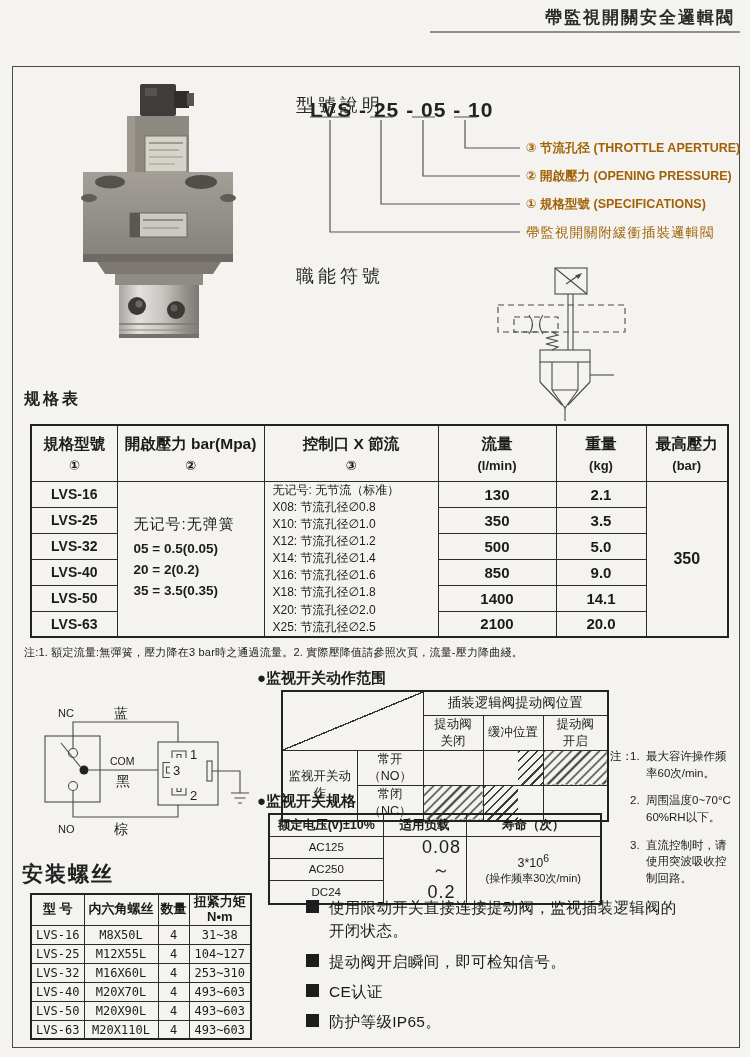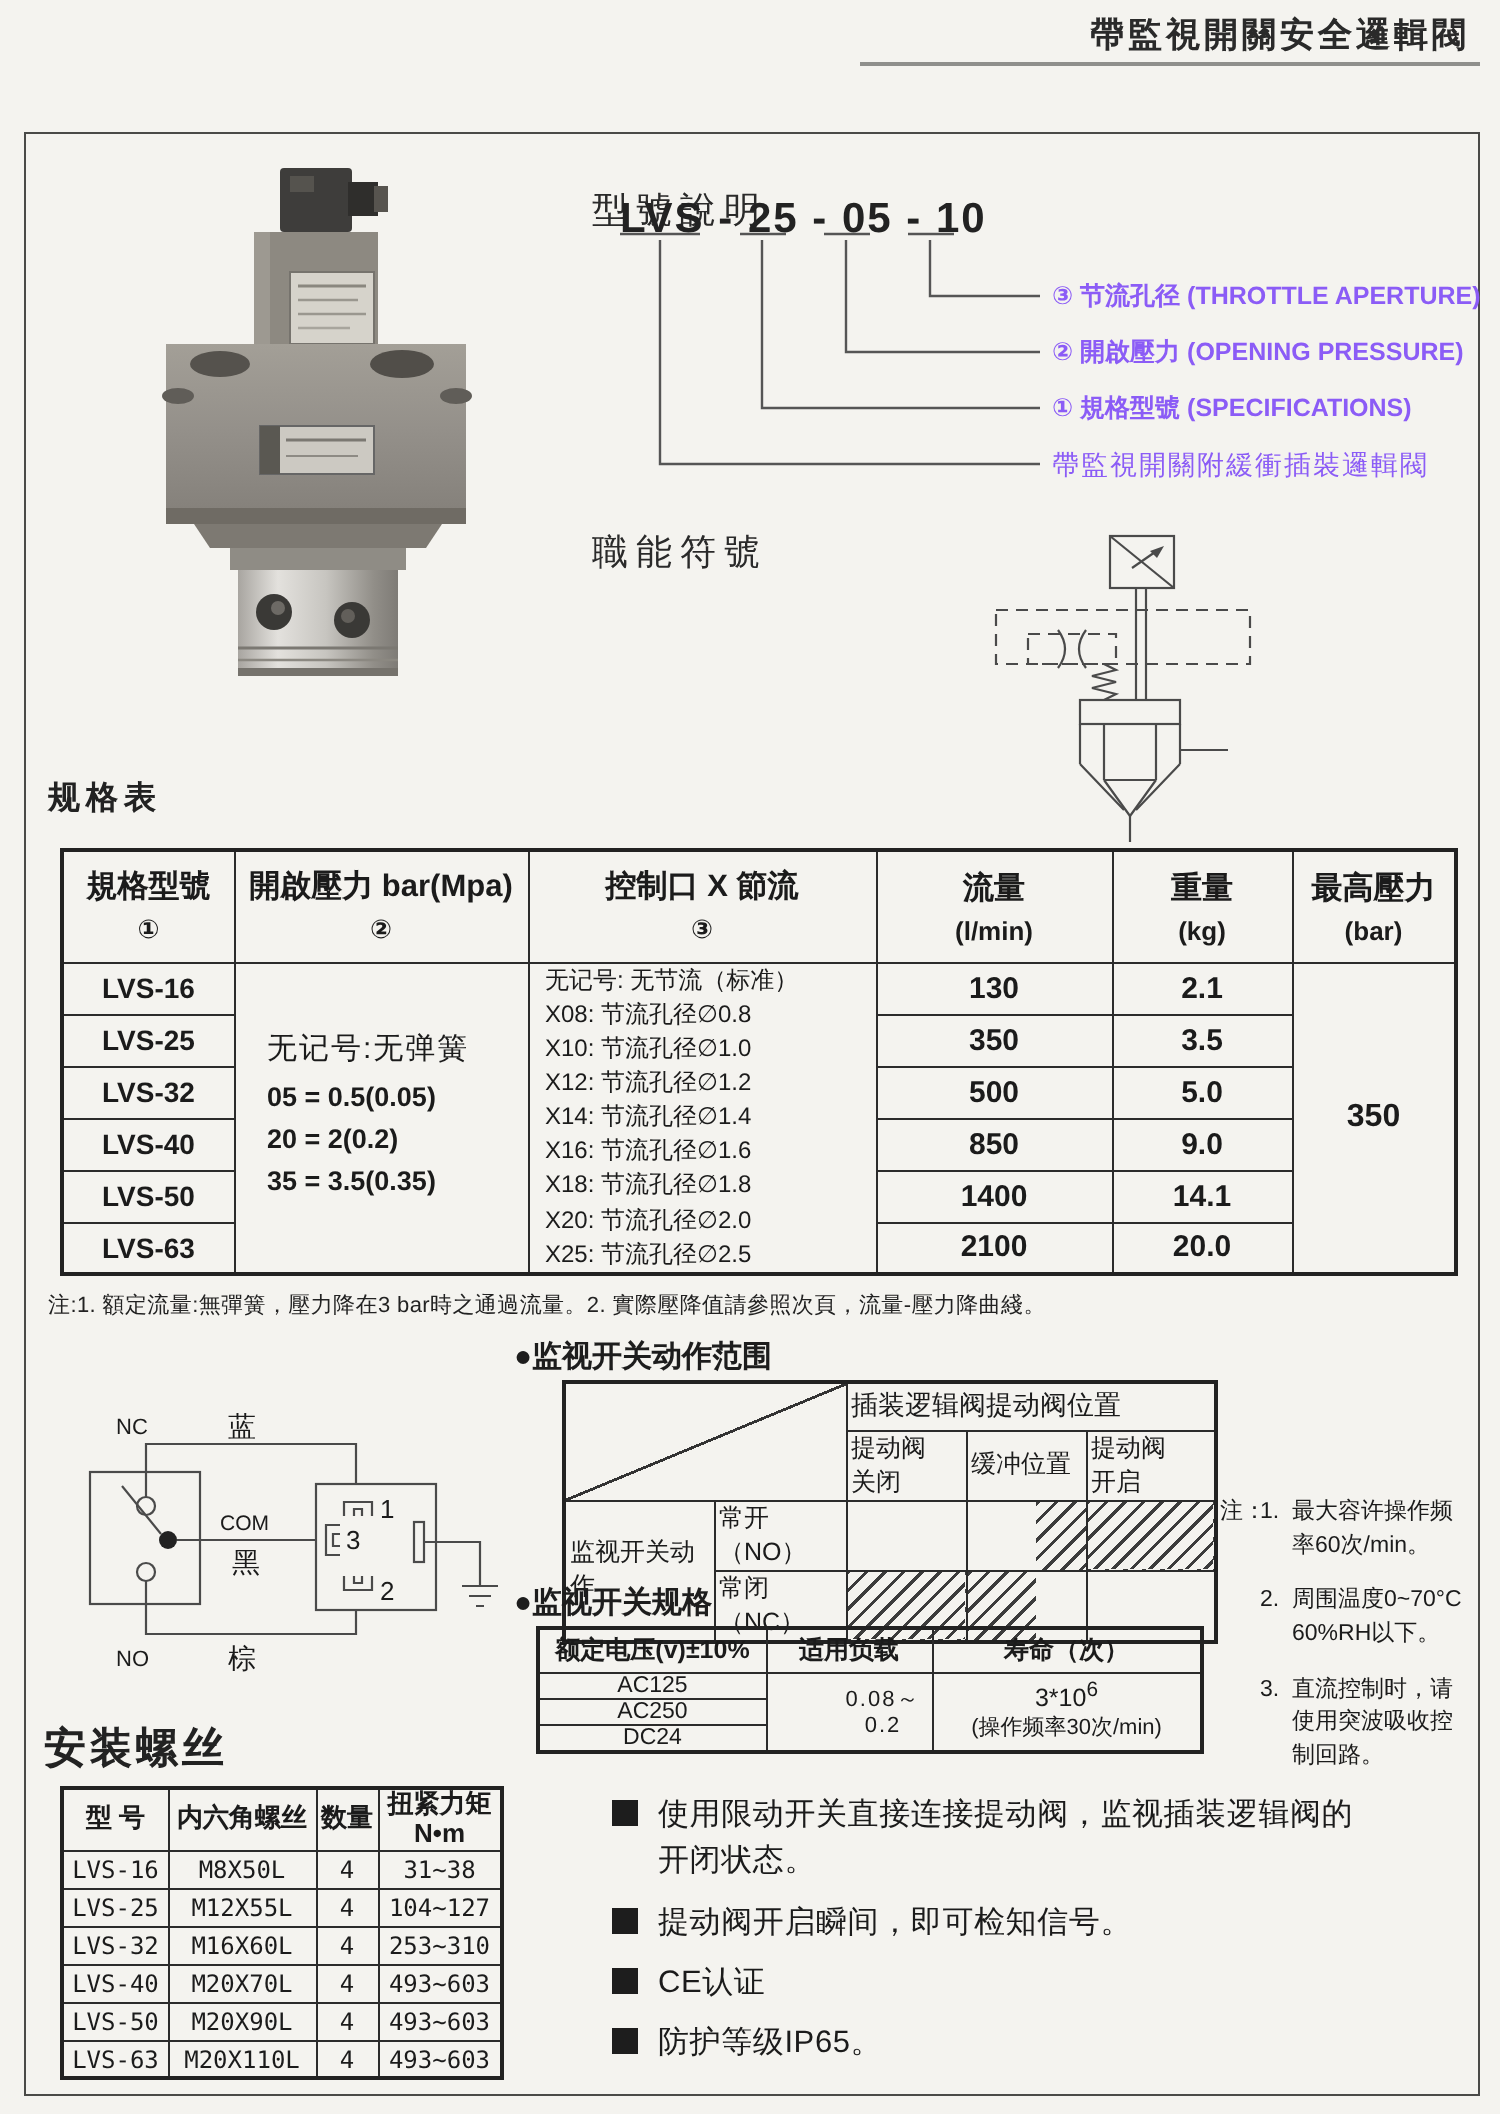--- a/index.html
+++ b/index.html
@@ -10,21 +10,21 @@
   .title-rule{position:absolute;left:430px;top:31px;width:310px;height:2px;background:#8f8f8c;}
   .frame{position:absolute;left:12px;top:66px;width:726px;height:980px;border:1.5px solid #4a4a48;}
 
   
   .h-big{position:absolute;font-size:16px;font-weight:600;letter-spacing:3px;color:#222;}
   .h-mid{position:absolute;font-size:18px;font-weight:500;letter-spacing:4px;color:#2a2a2a;}
   .h-dot{position:absolute;font-size:15px;font-weight:700;color:#1d1d1d;}
 
   
   .model-code{position:absolute;left:310px;top:98px;font-size:21px;font-weight:700;letter-spacing:1px;color:#222;}
-  .callout{position:absolute;left:526px;font-size:12.5px;font-weight:600;white-space:nowrap;color:#8b5cf6;}
+  .callout{position:absolute;left:526px;font-size:12.5px;font-weight:600;white-space:nowrap;color:#a16207;}
   .callout.last{font-size:13.5px;font-weight:400;letter-spacing:1px;}
 
   svg{position:absolute;overflow:visible;}
   svg .ln{stroke:#555;stroke-width:1.2;fill:none;}
   svg .sym{stroke:#4a4a4a;stroke-width:1.1;fill:none;}
   svg .dash{stroke:#4a4a4a;stroke-width:1.1;fill:none;stroke-dasharray:6,4;}
   svg text{font-family:"Liberation Sans","DejaVu Sans",sans-serif;fill:#1b1b1b;}
 
   
   table{position:absolute;border-collapse:collapse;table-layout:fixed;}
@@ -40,40 +40,40 @@
   .spec-tbl td.maxp{text-align:center;font-weight:700;font-size:16px;}
   .spec-tbl td.pressure{vertical-align:middle;padding-left:16px;}
   .spec-tbl td.pressure .p0{font-size:15px;margin-bottom:5px;letter-spacing:1px;}
   .spec-tbl td.pressure .pl{font-size:13.5px;font-weight:700;line-height:1.55;}
   .spec-tbl td.throttle{vertical-align:middle;padding-left:8px;}
   .spec-tbl td.throttle div{font-size:12px;line-height:1.43;white-space:nowrap;}
   .spec-note{position:absolute;left:24px;top:645px;font-size:11px;color:#222;letter-spacing:0.2px;}
 
   
   .action-tbl{left:281px;top:690px;width:326px;font-size:12.5px;}
-  .action-tbl td{}
+  .action-tbl td{text-align:center;}
   .action-tbl td.diag{background:linear-gradient(to bottom right,transparent calc(50% - 0.7px),#333 calc(50% - 0.7px),#333 calc(50% + 0.7px),transparent calc(50% + 0.7px));}
   .action-tbl .grp{font-size:13.5px;}
   .hatchbg{background:repeating-linear-gradient(135deg,#3c3c3c 0px,#3c3c3c 1.6px,transparent 1.6px,transparent 6.5px);}
   .action-tbl td.partial{position:relative;padding:0;}
   .hatch-half{position:absolute;top:0;bottom:0;background:repeating-linear-gradient(135deg,#3c3c3c 0px,#3c3c3c 1.6px,transparent 1.6px,transparent 6.5px);}
   .hatch-half.right{right:0;width:42%;}
   .hatch-half.left{left:0;width:58%;}
 
   .action-notes{position:absolute;left:610px;top:748px;width:128px;font-size:11.5px;}
   .note-row{display:flex;margin-bottom:11px;line-height:1.45;}
   .note-row .nlab{width:20px;flex:none;}
   .note-row .nnum{width:16px;flex:none;}
   .note-row .ntxt{width:90px;}
 
   
   .sw-tbl{left:268px;top:813px;width:332px;font-size:12px;}
   .sw-tbl th{font-size:12.5px;font-weight:700;text-align:center;}
   .sw-tbl td{text-align:center;font-size:11.5px;}
-  .sw-tbl td.load{font-size:11px;letter-spacing:1px;padding-left:36px;}
+  .sw-tbl td.load{font-size:18px;letter-spacing:1px;padding-left:36px;}
   .sw-tbl td.life .l1{font-size:12.5px;}
   .sw-tbl td.life .l2{font-size:11px;}
 
   
   .scr-tbl{left:30px;top:893px;width:220px;font-size:12.5px;}
   .scr-tbl th{font-size:13px;font-weight:600;text-align:center;line-height:1.15;}
   .scr-tbl td{text-align:center;font-family:"DejaVu Sans Mono","Liberation Sans",monospace;font-size:12px;}
   .scr-tbl td.mdl{letter-spacing:0;}
 
   

